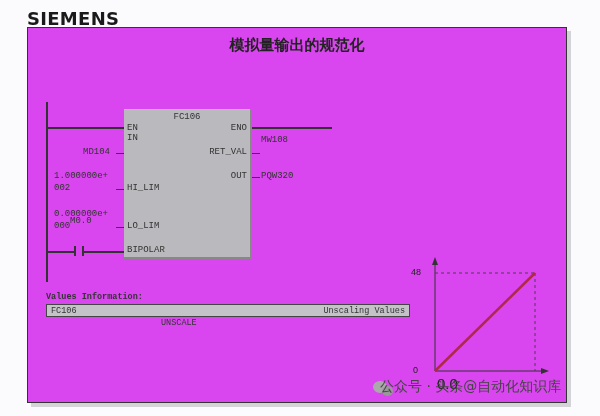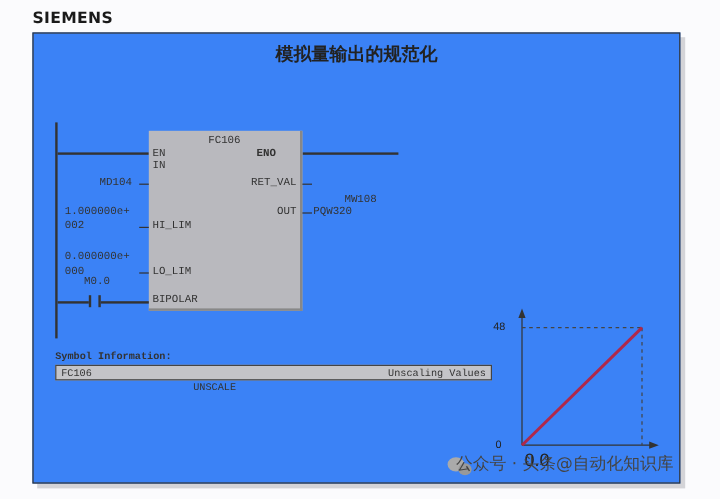--- a/index.html
+++ b/index.html
@@ -1,18 +1,18 @@
 <!DOCTYPE html>
 <html><head>
 <meta charset="utf-8">
 <style>
   html, body { margin:0; padding:0; }
   body { width:600px; height:416px; background:#fbfbfd; position:relative; overflow:hidden; font-family:"Liberation Sans", sans-serif; }
-  .brand { position:absolute; left:27px; top:8px; font-family:"DejaVu Sans", sans-serif; font-weight:bold; font-size:13px; letter-spacing:0.3px; color:#1a1a1a; }
-  .frame { position:absolute; left:27px; top:27px; width:540px; height:376px; border:1px solid #333; background:#3b82f6; box-shadow:4px 4px 0 #d4d4d8; box-sizing:border-box; }
+  .brand { position:absolute; left:27px; top:8px; font-family:"DejaVu Sans", sans-serif; font-weight:bold; font-size:18px; letter-spacing:0.3px; color:#1a1a1a; }
+  .frame { position:absolute; left:27px; top:27px; width:540px; height:376px; border:1px solid #333; background:#d946ef; box-shadow:4px 4px 0 #d4d4d8; box-sizing:border-box; }
   .title { position:absolute; left:0; right:0; top:8px; text-align:center; font-family:"DejaVu Sans", sans-serif; font-size:15px; font-weight:bold; color:#222; }
   .mono { font-family:"Liberation Mono", "DejaVu Sans Mono", monospace; color:#333; }
   .network { position:absolute; left:18px; top:45px; font-size:9px; }
   .net-label { font-weight:bold; border:1px dotted #444; padding:0 1px; }
   .rail { position:absolute; left:18px; top:74px; width:2px; height:180px; background:#333; }
   .en-line { position:absolute; left:20px; top:99px; width:76px; height:1.5px; background:#333; }
   .eno-line { position:absolute; left:224px; top:99px; width:80px; height:1.5px; background:#333; }
   .block { position:absolute; left:96px; top:81px; width:128px; height:150px; background:#b9b9be; border-right:2px solid #888; border-bottom:2px solid #888; box-sizing:border-box; }
   .block .name { position:absolute; left:0; right:0; top:3px; text-align:center; font-size:9px; }
   .pin { position:absolute; font-size:9px; white-space:nowrap; }
@@ -37,53 +37,53 @@
   <div class="title">模拟量输出的规范化</div>
 
 
   <div class="rail"></div>
   <div class="en-line"></div>
   <div class="eno-line"></div>
 
   <div class="block mono">
     <div class="name">FC106</div>
     <div class="pin" style="left:3px; top:14px;text-align:center;">EN</div>
-    <div class="pin" style="right:20px; top:14px;font-weight:bold;">ENO</div>
+    <div class="pin" style="right:3px; top:14px;">ENO</div>
     <div class="pin" style="left:3px; top:24px;">IN</div>
     <div class="pin" style="right:3px; top:38px;">RET_VAL</div>
     <div class="pin" style="right:3px; top:62px;padding-left:22px;">OUT</div>
     <div class="pin" style="left:3px; top:74px;">HI_LIM</div>
     <div class="pin" style="left:3px; top:112px;">LO_LIM</div>
     <div class="pin" style="left:3px; top:136px;">BIPOLAR</div>
   </div>
 
   <div class="ext mono" style="left:55px; top:119px;">MD104</div>
   <div class="stub" style="left:88px; top:125px;"></div>
 
   <div class="stub" style="left:224px; top:125px;"></div>
-  <div class="ext mono" style="left:233px; top:133px;margin-left:26px;">MW108</div>
+  <div class="ext mono" style="left:233px; top:107px;">MW108</div>
 
   <div class="stub" style="left:224px; top:149px;"></div>
   <div class="ext mono" style="left:233px; top:143px;">PQW320</div>
 
   <div class="ext mono" style="left:26px; top:143px;">1.000000e+</div>
   <div class="ext mono" style="left:26px; top:155px;">002</div>
   <div class="stub" style="left:88px; top:161px;"></div>
 
   <div class="ext mono" style="left:26px; top:181px;">0.000000e+</div>
   <div class="ext mono" style="left:26px; top:193px;">000</div>
   <div class="stub" style="left:88px; top:199px;"></div>
 
-  <div class="ext mono" style="left:42px; top:202px;">M0.0</div>
+  <div class="ext mono" style="left:42px; top:188px;">M0.0</div>
   <div class="contact-line" style="left:20px; top:223px; width:26px;"></div>
   <div class="contact-bar" style="left:46px; top:218px;"></div>
   <div class="contact-bar" style="left:54px; top:218px;"></div>
   <div class="contact-line" style="left:56px; top:223px; width:40px;"></div>
 
-  <div class="sym-title mono">Symbol Information:</div>
+  <div class="sym-title mono">Values Information:</div>
   <div class="sym-row mono">
     <span style="width:110px;">FC106</span>
     <span style="flex:1;margin-top:24px;">UNSCALE</span>
     <span>Unscaling Values</span>
   </div>
 </div>
 
 <div class="chart">
   <svg width="160" height="140" viewBox="0 0 160 140">
     <line x1="40" y1="118" x2="40" y2="8" stroke="#333" stroke-width="1"></line>

